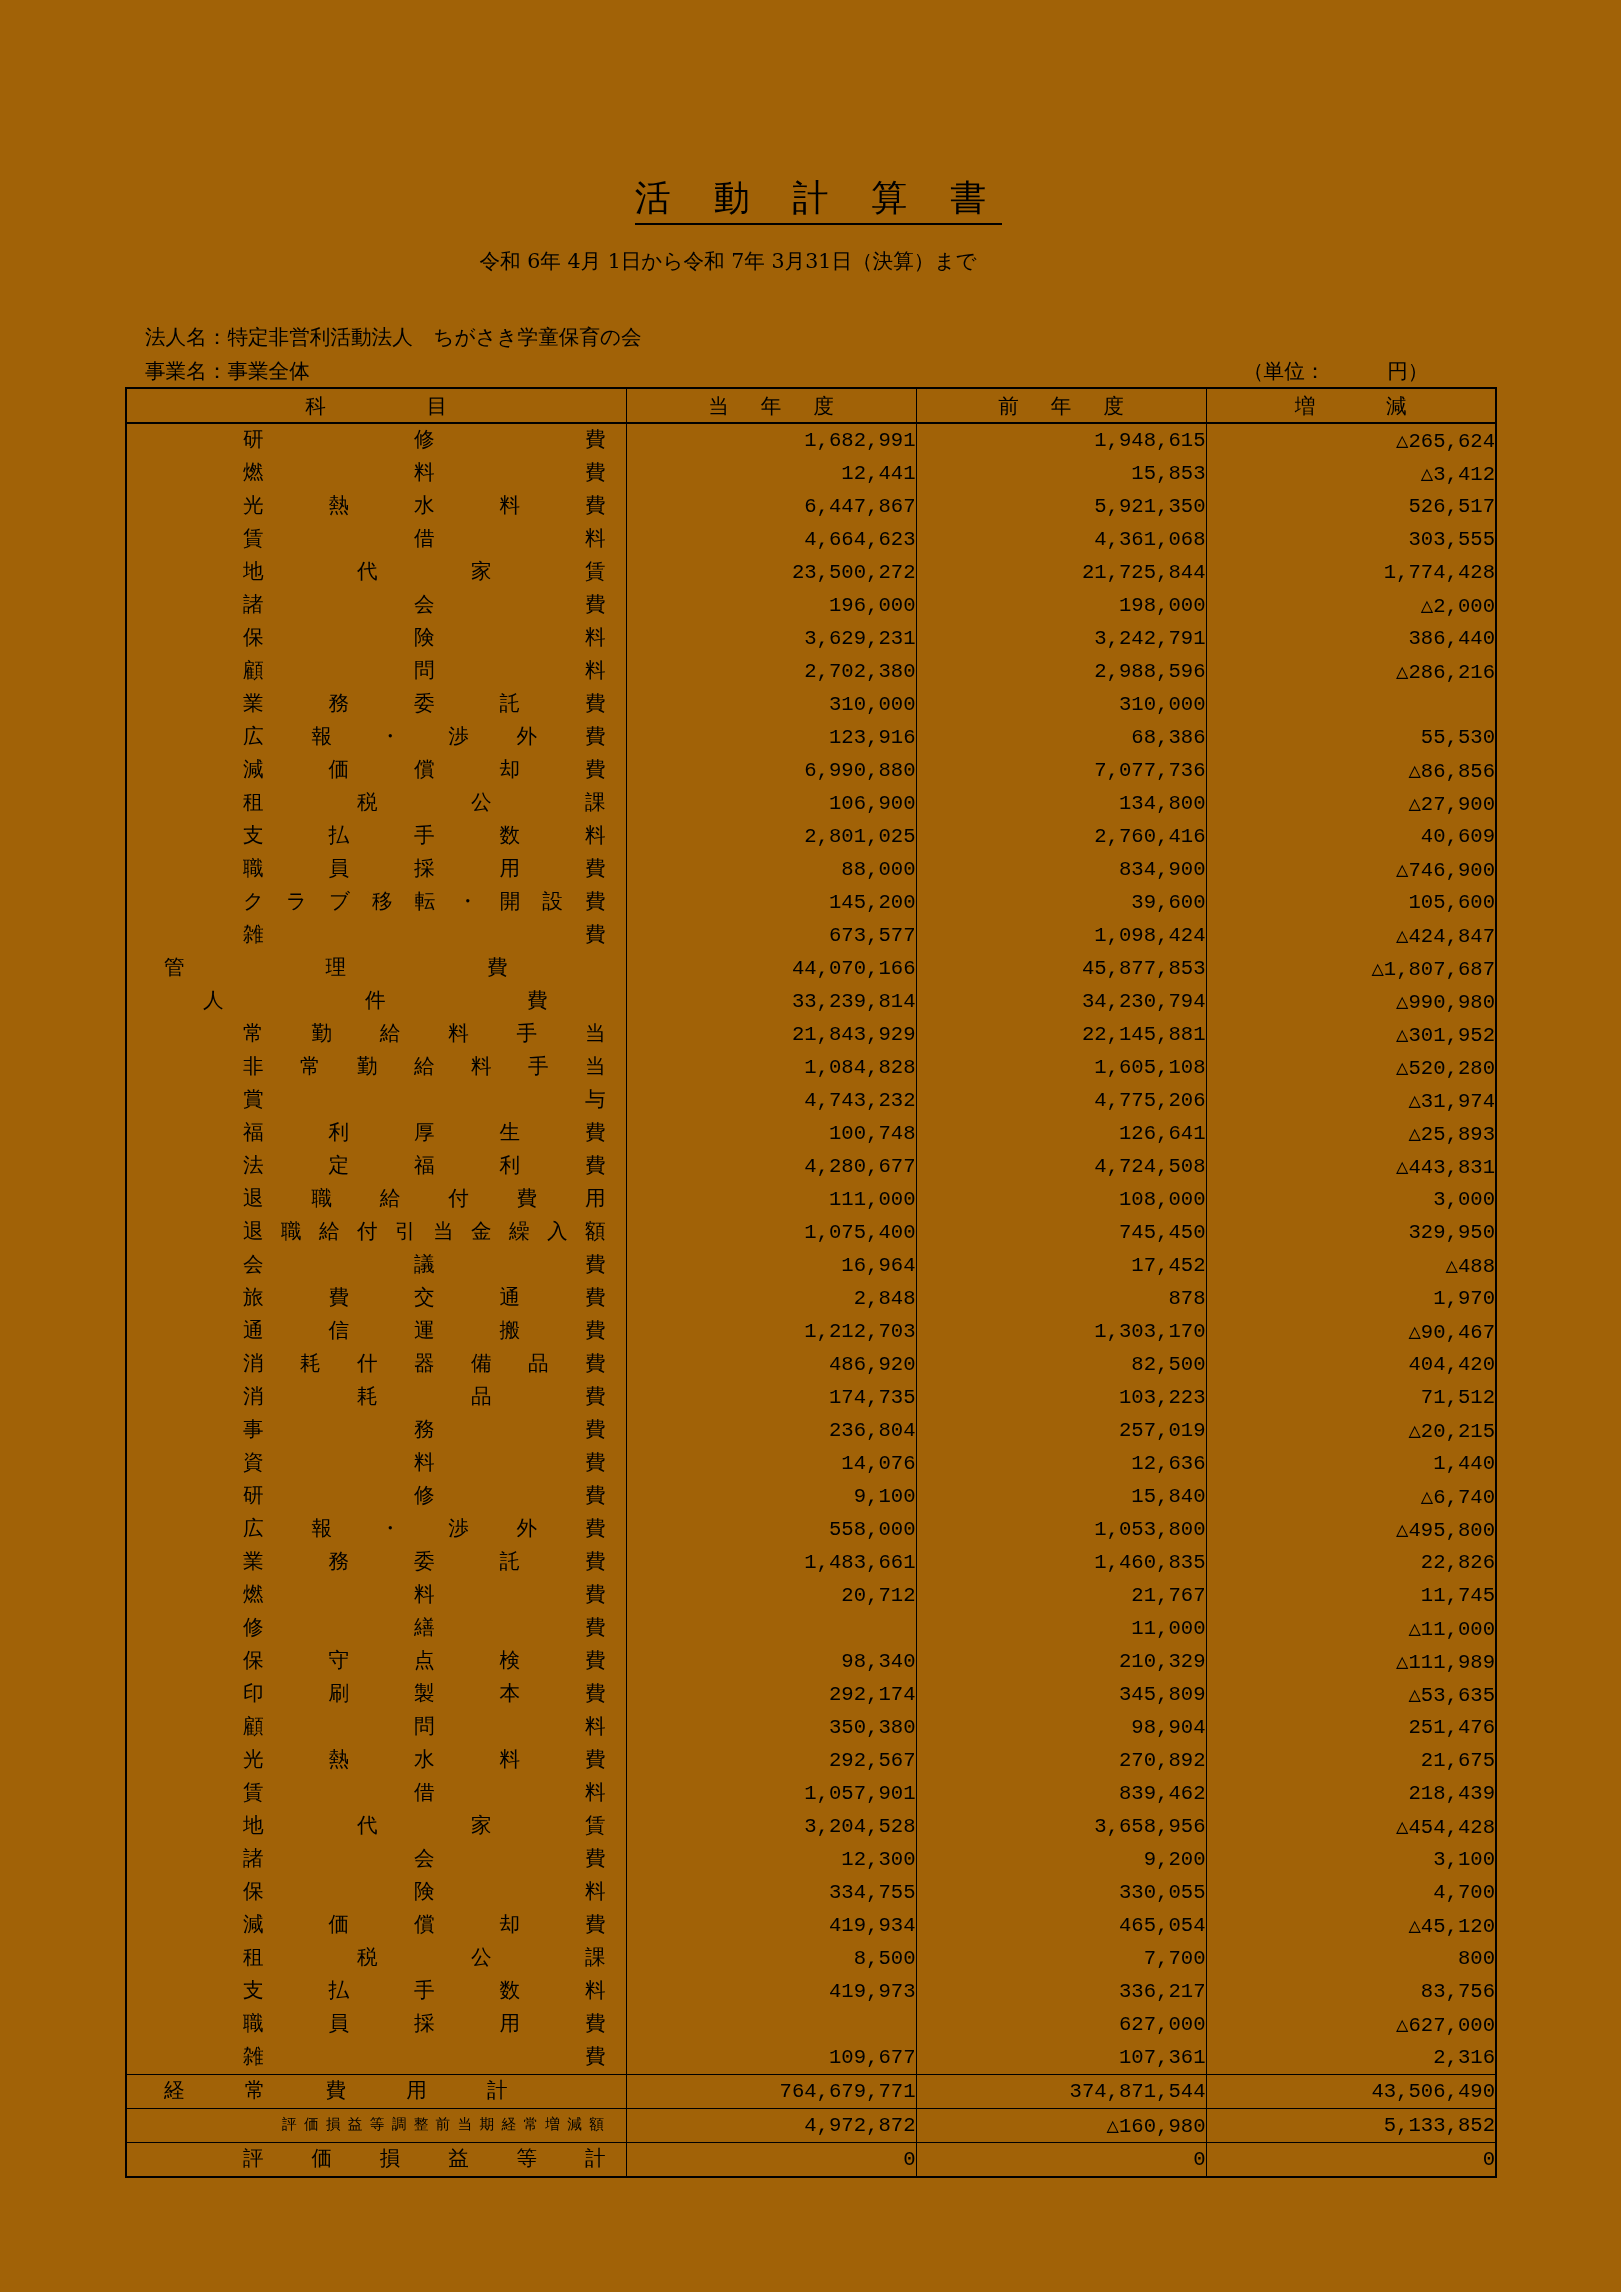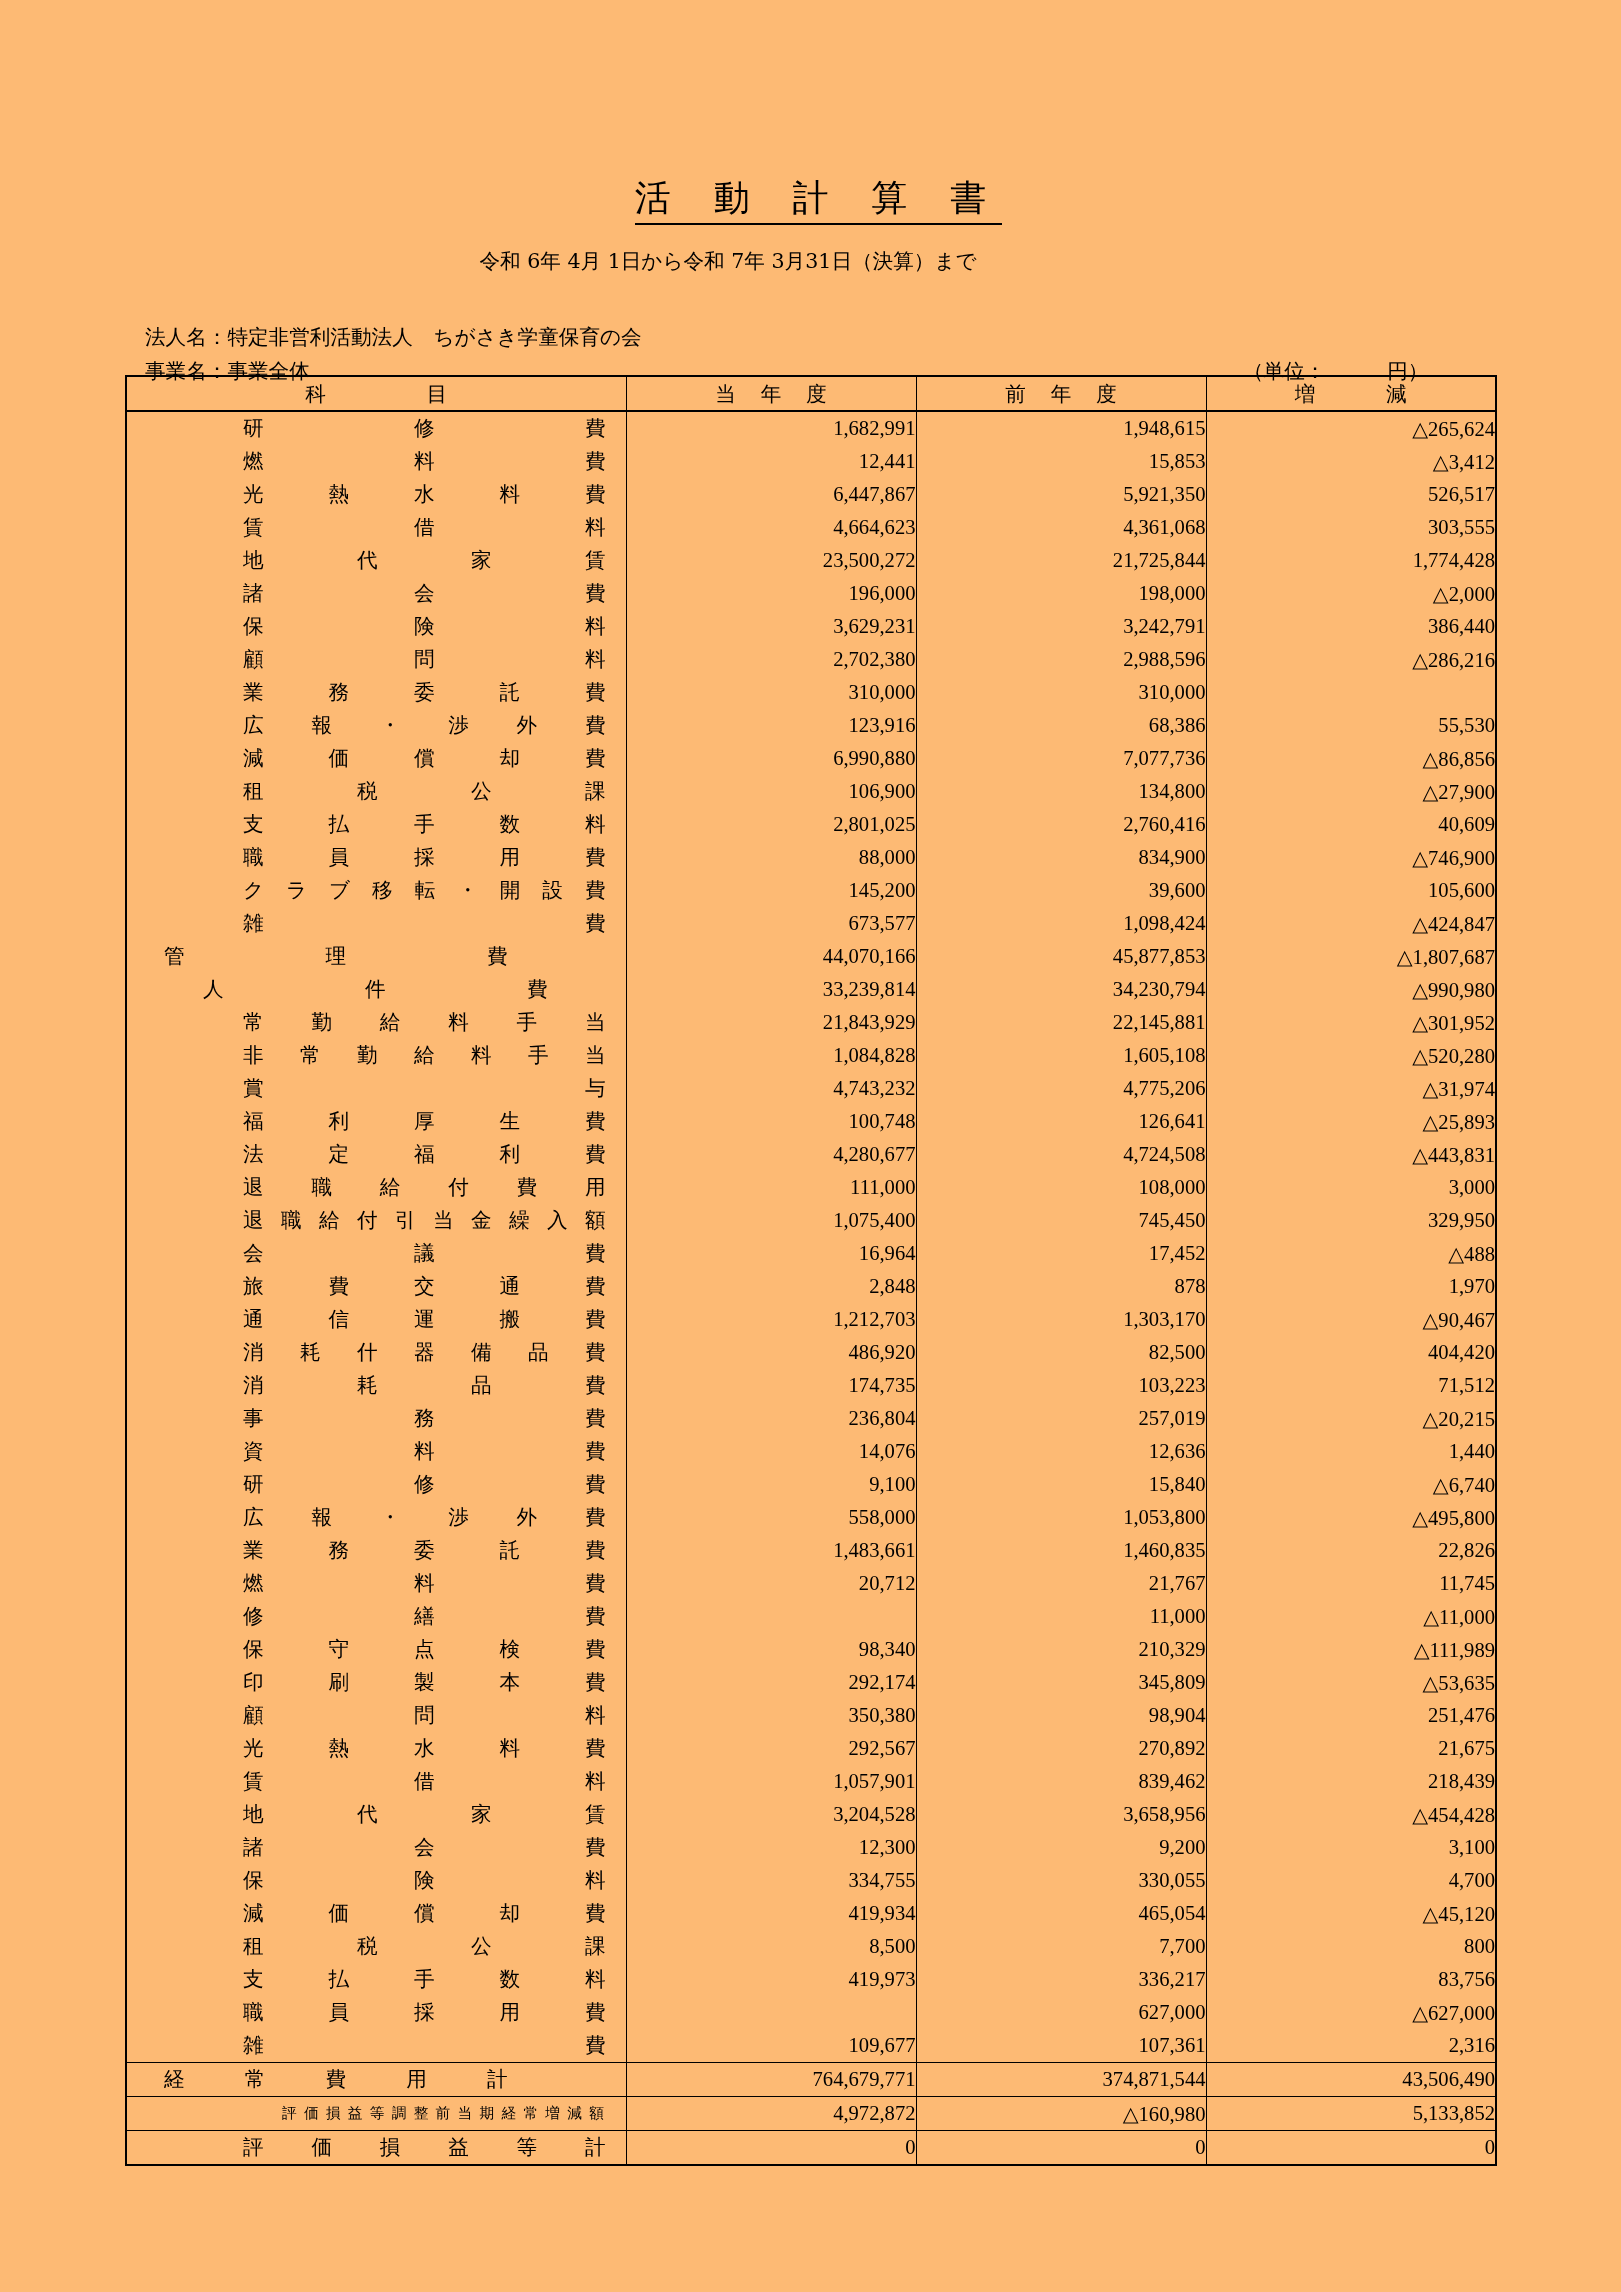--- a/index.html
+++ b/index.html
@@ -8,21 +8,21 @@
     background: #ffffff;
   }
   body {
     font-family: "DejaVu Sans", "Liberation Sans", sans-serif;
     color: #000000;
   }
   #page {
     position: relative;
     width: 1621px;
     height: 2293px;
-    background: #fdba74;
+    background: #a16207;
     overflow: hidden;
     box-sizing: border-box;
   }
 
   
   .doc-title {
     position: absolute;
     top: 174px;
     left: 0;
     width: 1621px;
@@ -64,26 +64,26 @@
     top: 357px;
     left: 1243px;
     font-size: 20.6px;
     font-family: "DejaVu Serif", "Liberation Serif", serif;
     white-space: pre;
   }
 
   
   #fin-table {
     position: absolute;
-    top: 375px;
+    top: 387px;
     left: 125px;
     width: 1370px;
     border-collapse: collapse;
     table-layout: fixed;
-    font-family: Liberation Serif, serif;
+    font-family: Liberation Mono, monospace;
   }
   #fin-table col.c-item { width: 500px; }
   #fin-table col.c-num  { width: 290px; }
 
   #fin-table th, #fin-table td {
     padding: 0;
     margin: 0;
     height: 33px;
     vertical-align: middle;
     font-weight: normal;

